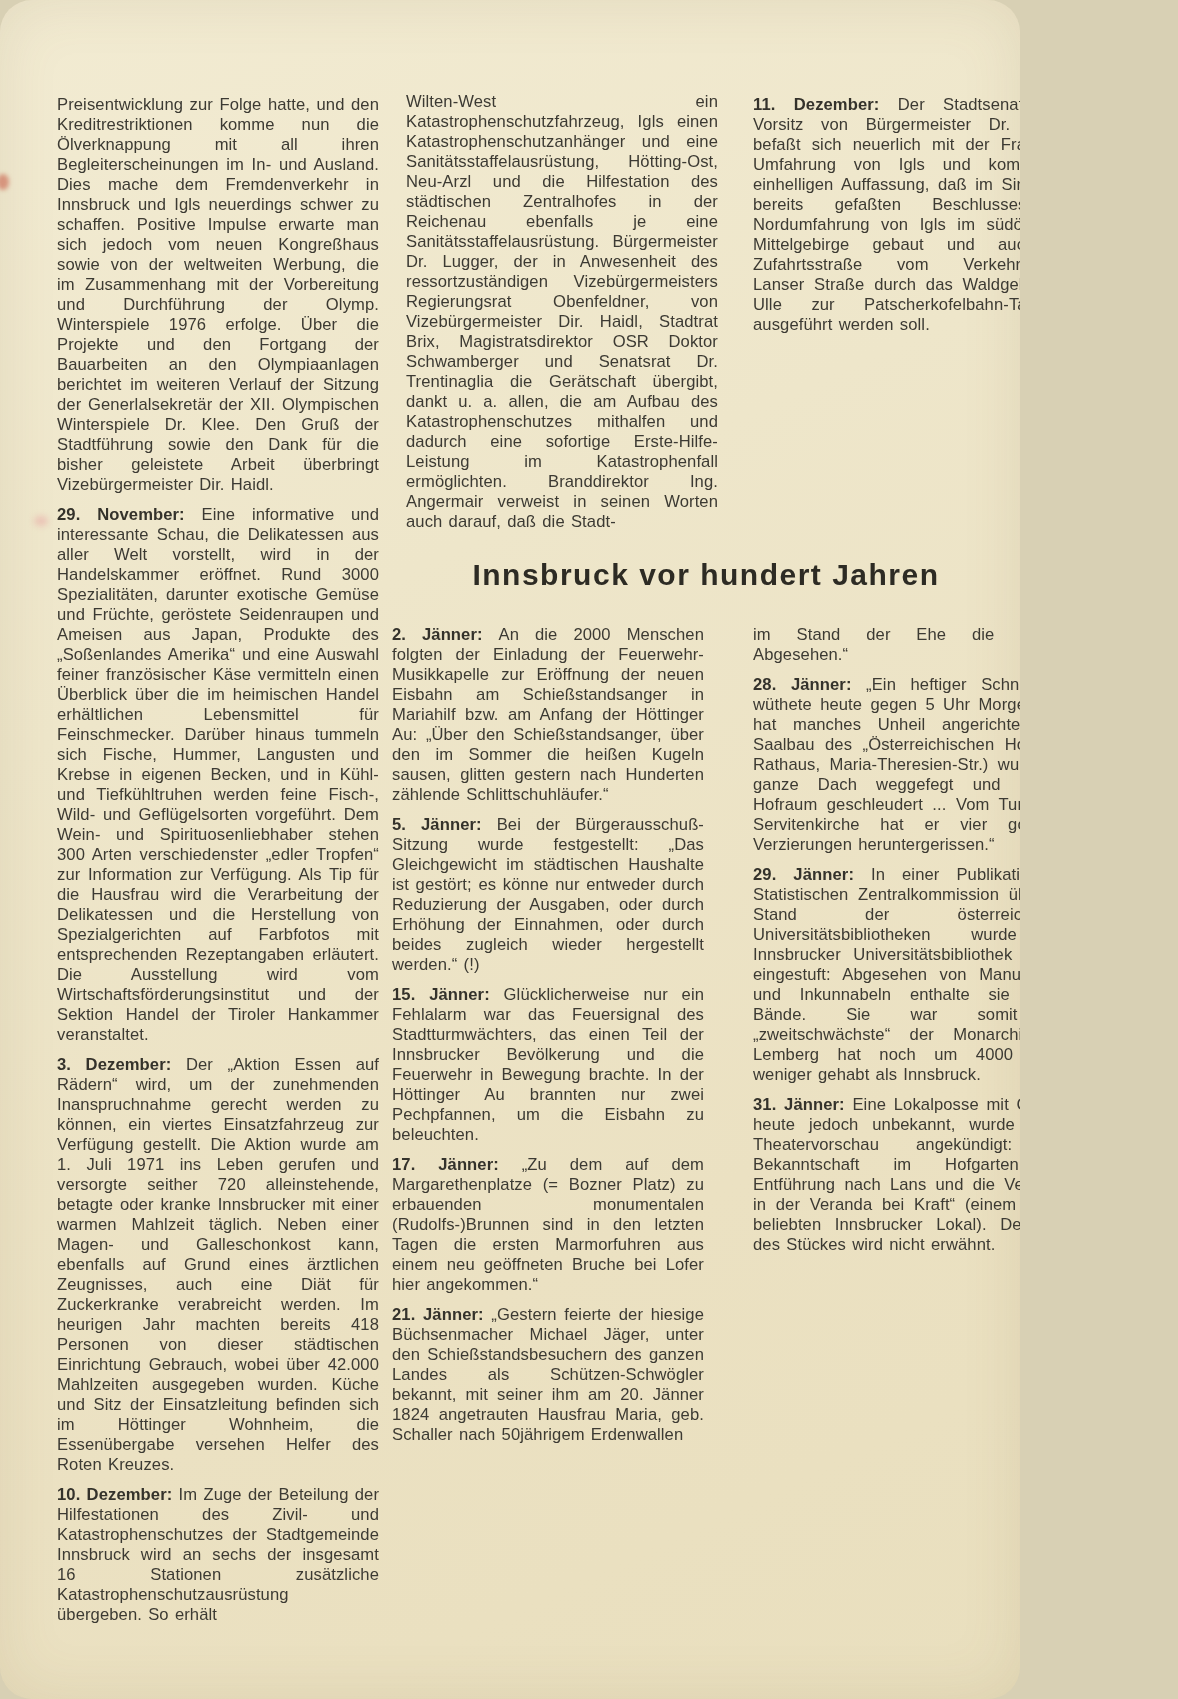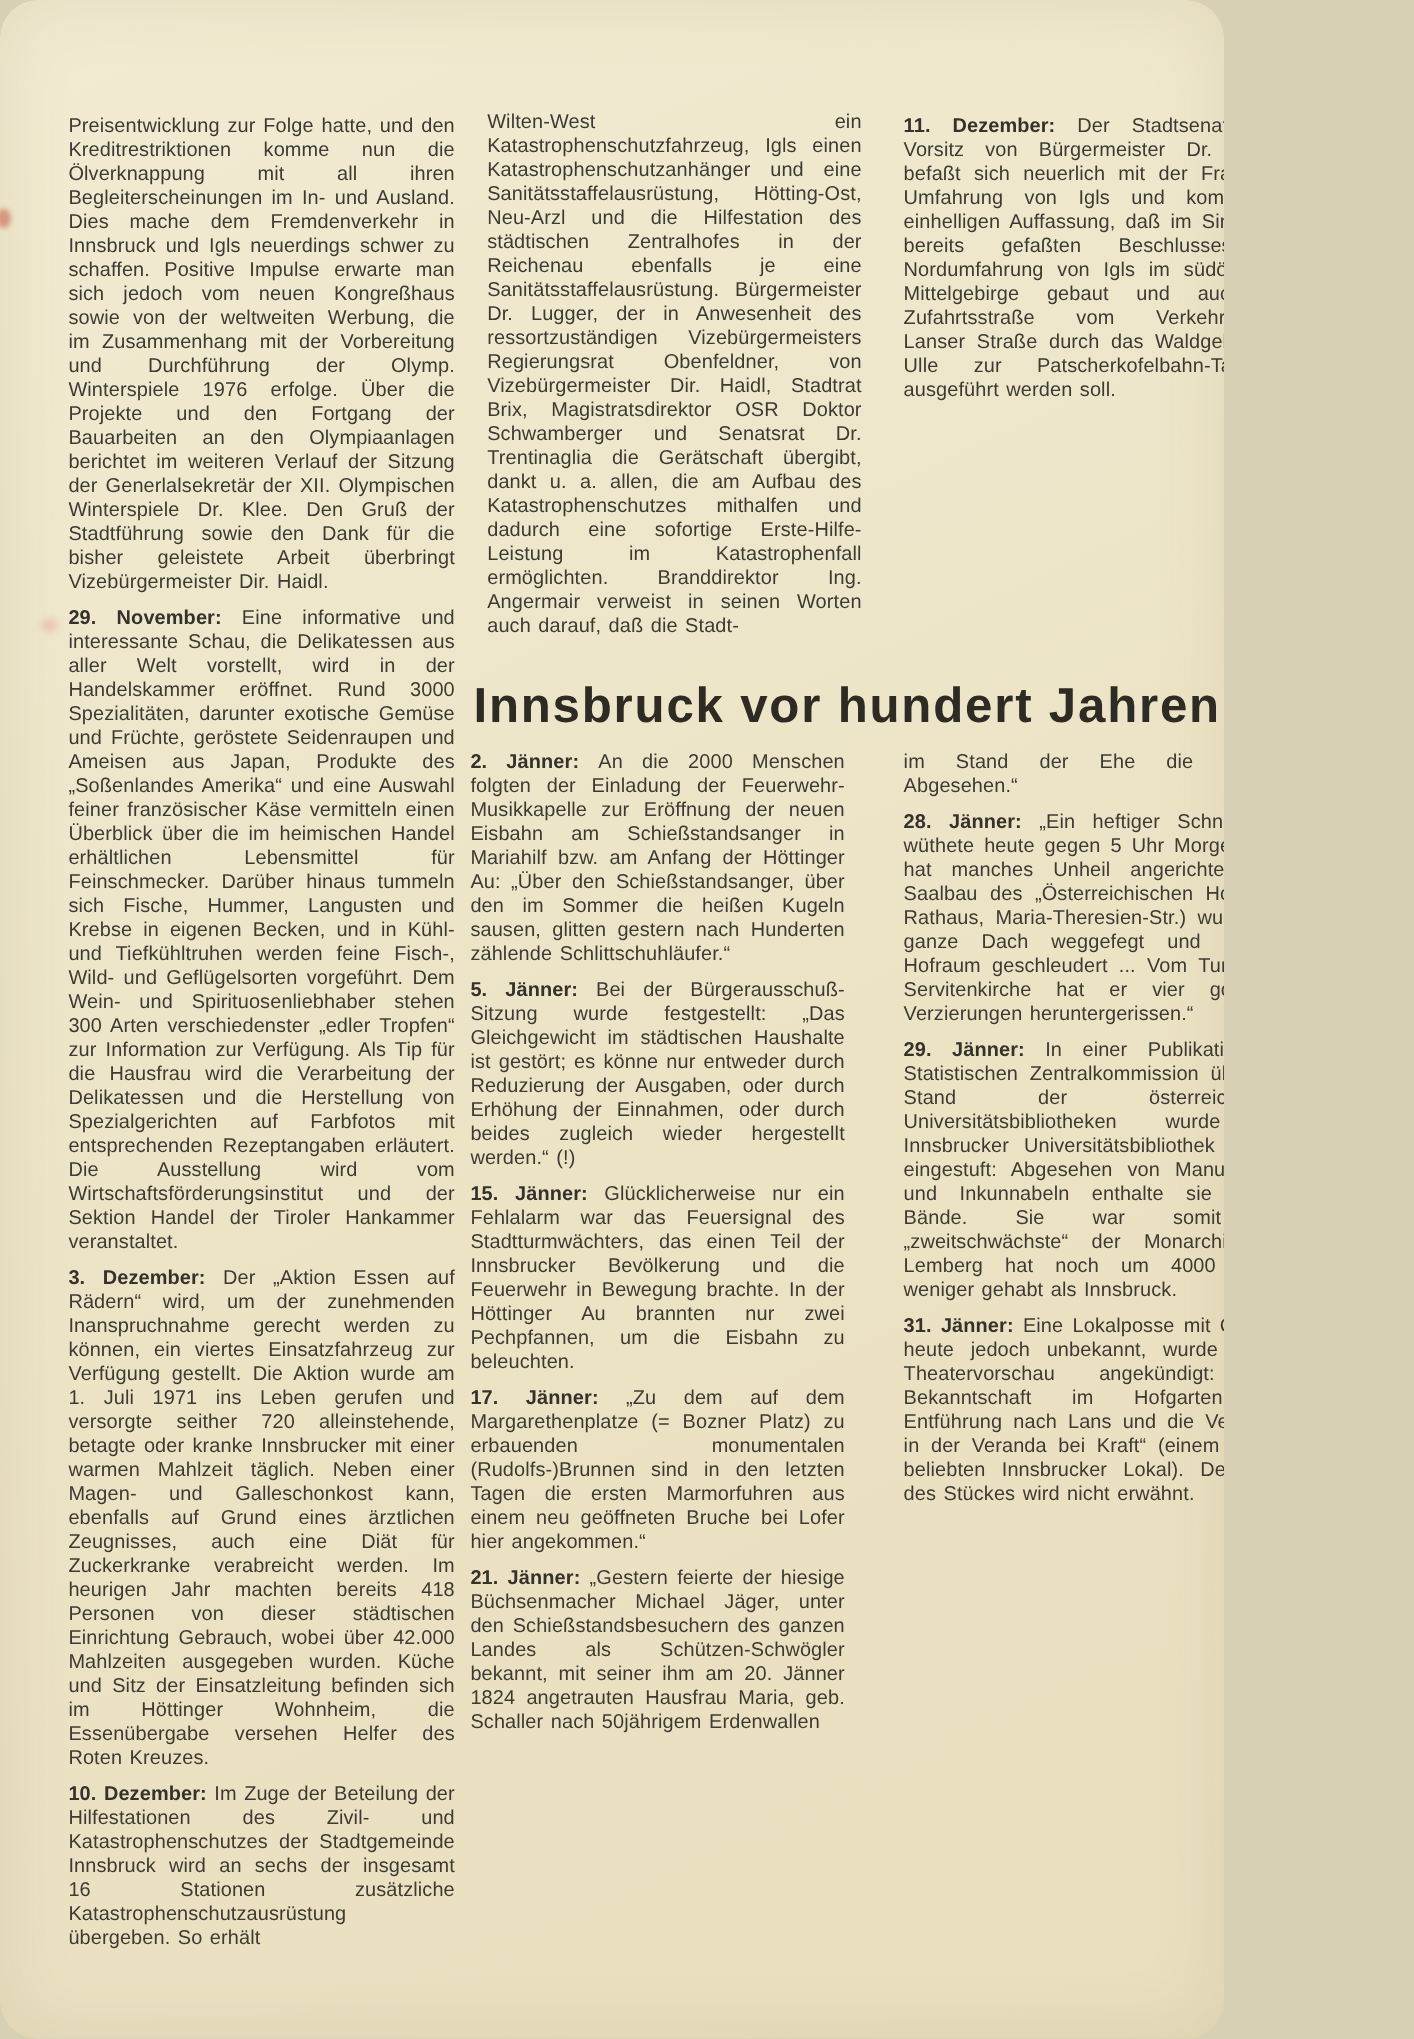--- a/index.html
+++ b/index.html
@@ -23,21 +23,21 @@
   }
   .para{margin:10px 0 0 0;}
   .col .para:first-child{margin-top:0;}
   .col3-top .para{margin-top:0;}
   .para b{font-weight:bold;color:#34322b;}
   .sign{float:right;padding-right:6px;}
   .headline{
     position:absolute;
     left:382px;top:538px;width:648px;
     text-align:center;
-    font-size:41px;
+    font-size:30px;
     font-weight:bold;
     letter-spacing:1.5px;
     color:#2d2b24;
     white-space:nowrap;
   }
   .signature-th{
     text-align:right;
     padding-right:28px;
     margin-top:2px;
   }

